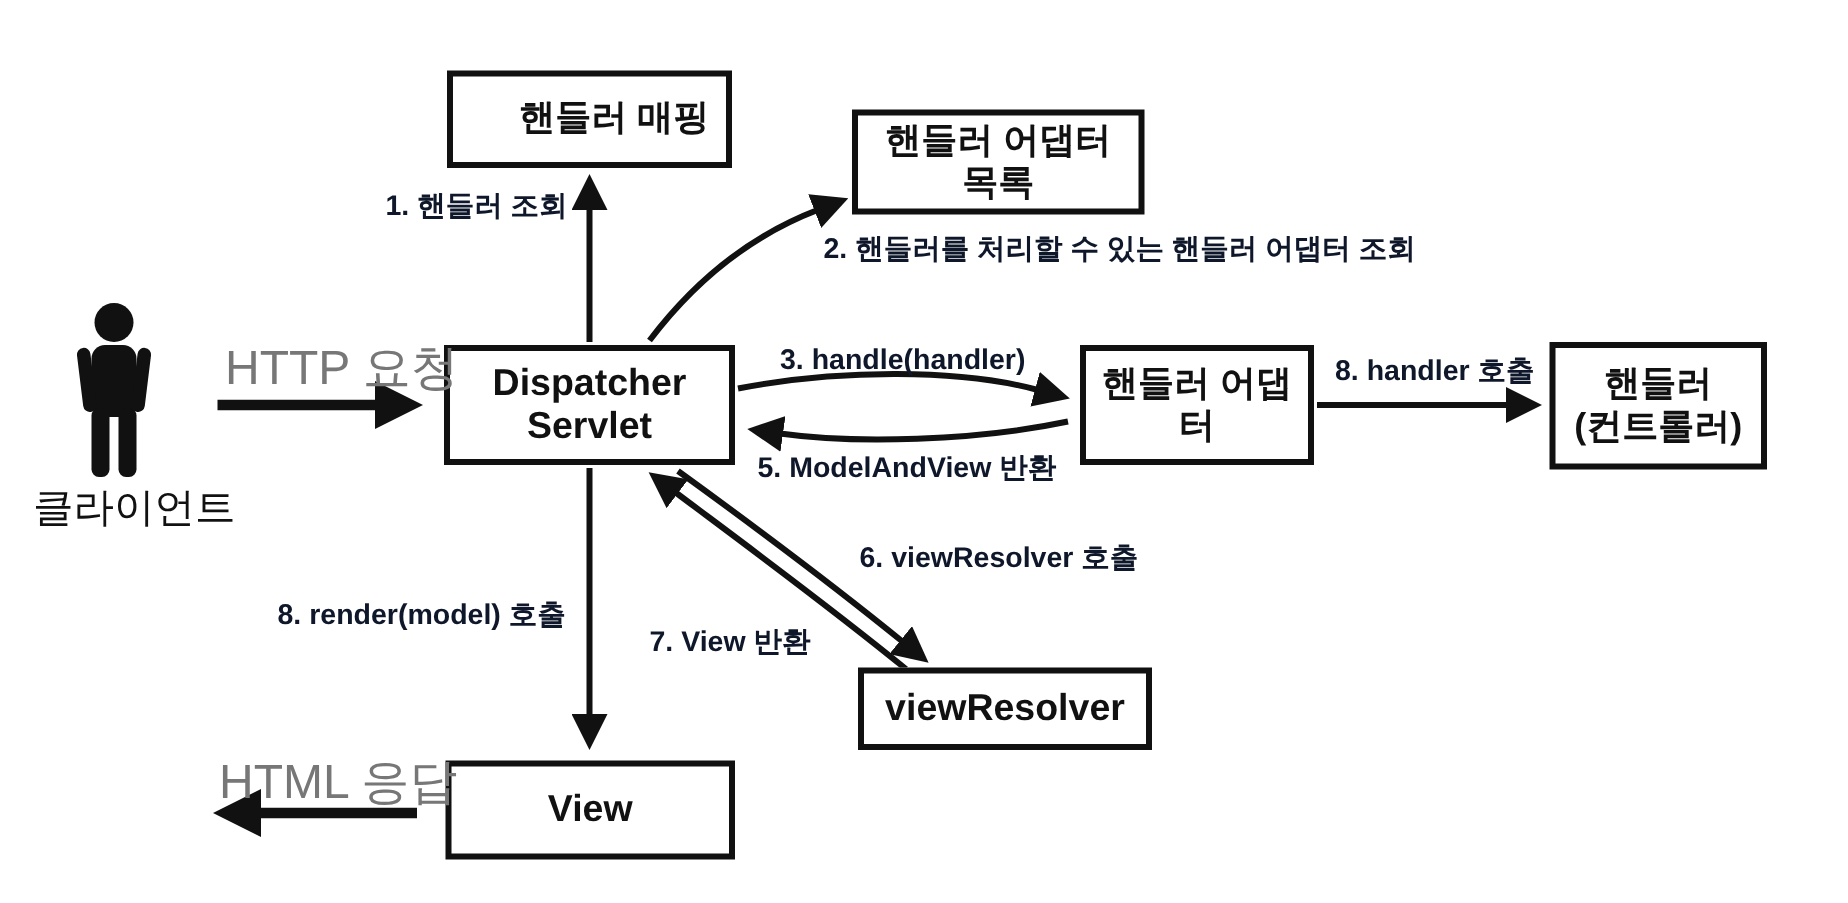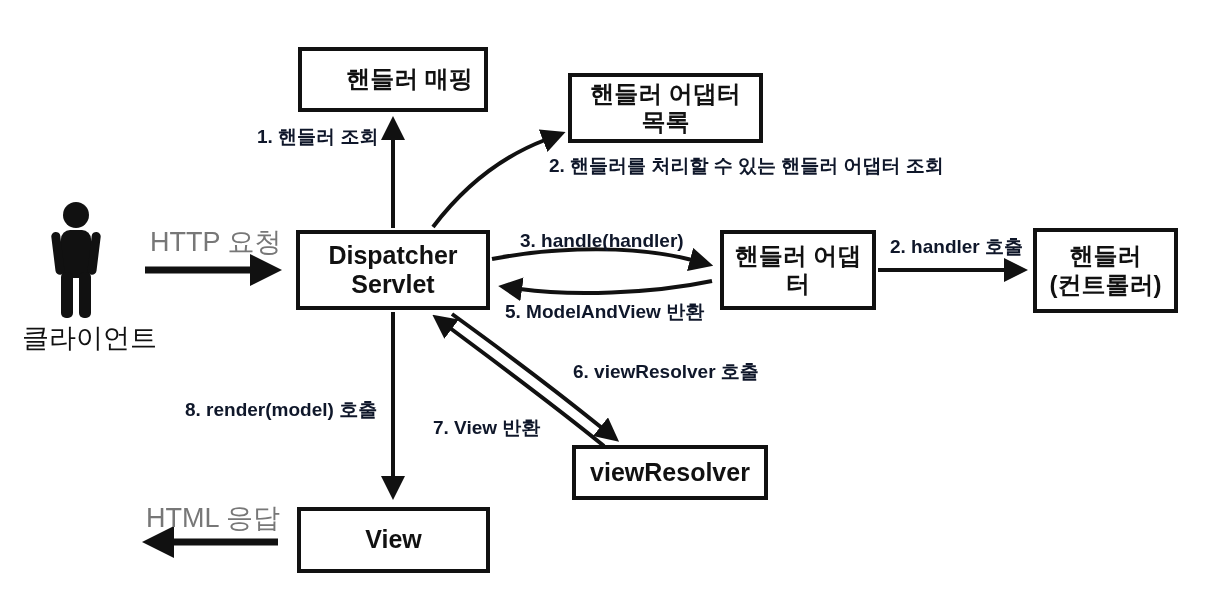--- a/index.html
+++ b/index.html
@@ -13,21 +13,21 @@
     display:flex;flex-direction:column;align-items:center;justify-content:center;
     text-align:center;color:#111111;line-height:1.18;box-sizing:border-box;
   }
   .box .ko{font-size:24px;font-weight:600;}
   .box .en{font-size:25px;font-weight:700;}
   .step-label{
     position:absolute;z-index:3;color:#0f172a;font-size:19px;font-weight:700;
     white-space:nowrap;
   }
   .flow-label{
-    position:absolute;z-index:3;color:#777777;font-size:27px;font-weight:400;
+    position:absolute;z-index:3;color:#777777;font-size:32px;font-weight:400;
     white-space:nowrap;
   }
   .client-label{
     position:absolute;z-index:3;color:#111111;font-size:27px;font-weight:400;
     white-space:nowrap;
     text-align:right;
   }
   
   .b-handler-mapping{left:298px;top:47px;width:190px;height:65px;padding-left:33px;}
   .b-adapter-list{left:568px;top:73px;width:195px;height:70px;}
@@ -112,21 +112,21 @@
     <span class="en">viewResolver</span>
   </div>
 
   <div class="box b-view">
     <span class="en">View</span>
   </div>
 
   <div class="step-label l-step1">1. 핸들러 조회</div>
   <div class="step-label l-step2">2. 핸들러를 처리할 수 있는 핸들러 어댑터 조회</div>
   <div class="step-label l-step3">3. handle(handler)</div>
-  <div class="step-label l-step4">2. handler 호출</div>
+  <div class="step-label l-step4">8. handler 호출</div>
   <div class="step-label l-step5">5. ModelAndView 반환</div>
   <div class="step-label l-step6">6. viewResolver 호출</div>
   <div class="step-label l-step7">7. View 반환</div>
   <div class="step-label l-step8">8. render(model) 호출</div>
 
   <div class="flow-label l-http">HTTP 요청</div>
   <div class="flow-label l-html">HTML 응답</div>
   <div class="client-label l-client">클라이언트</div>
 
 </div>

